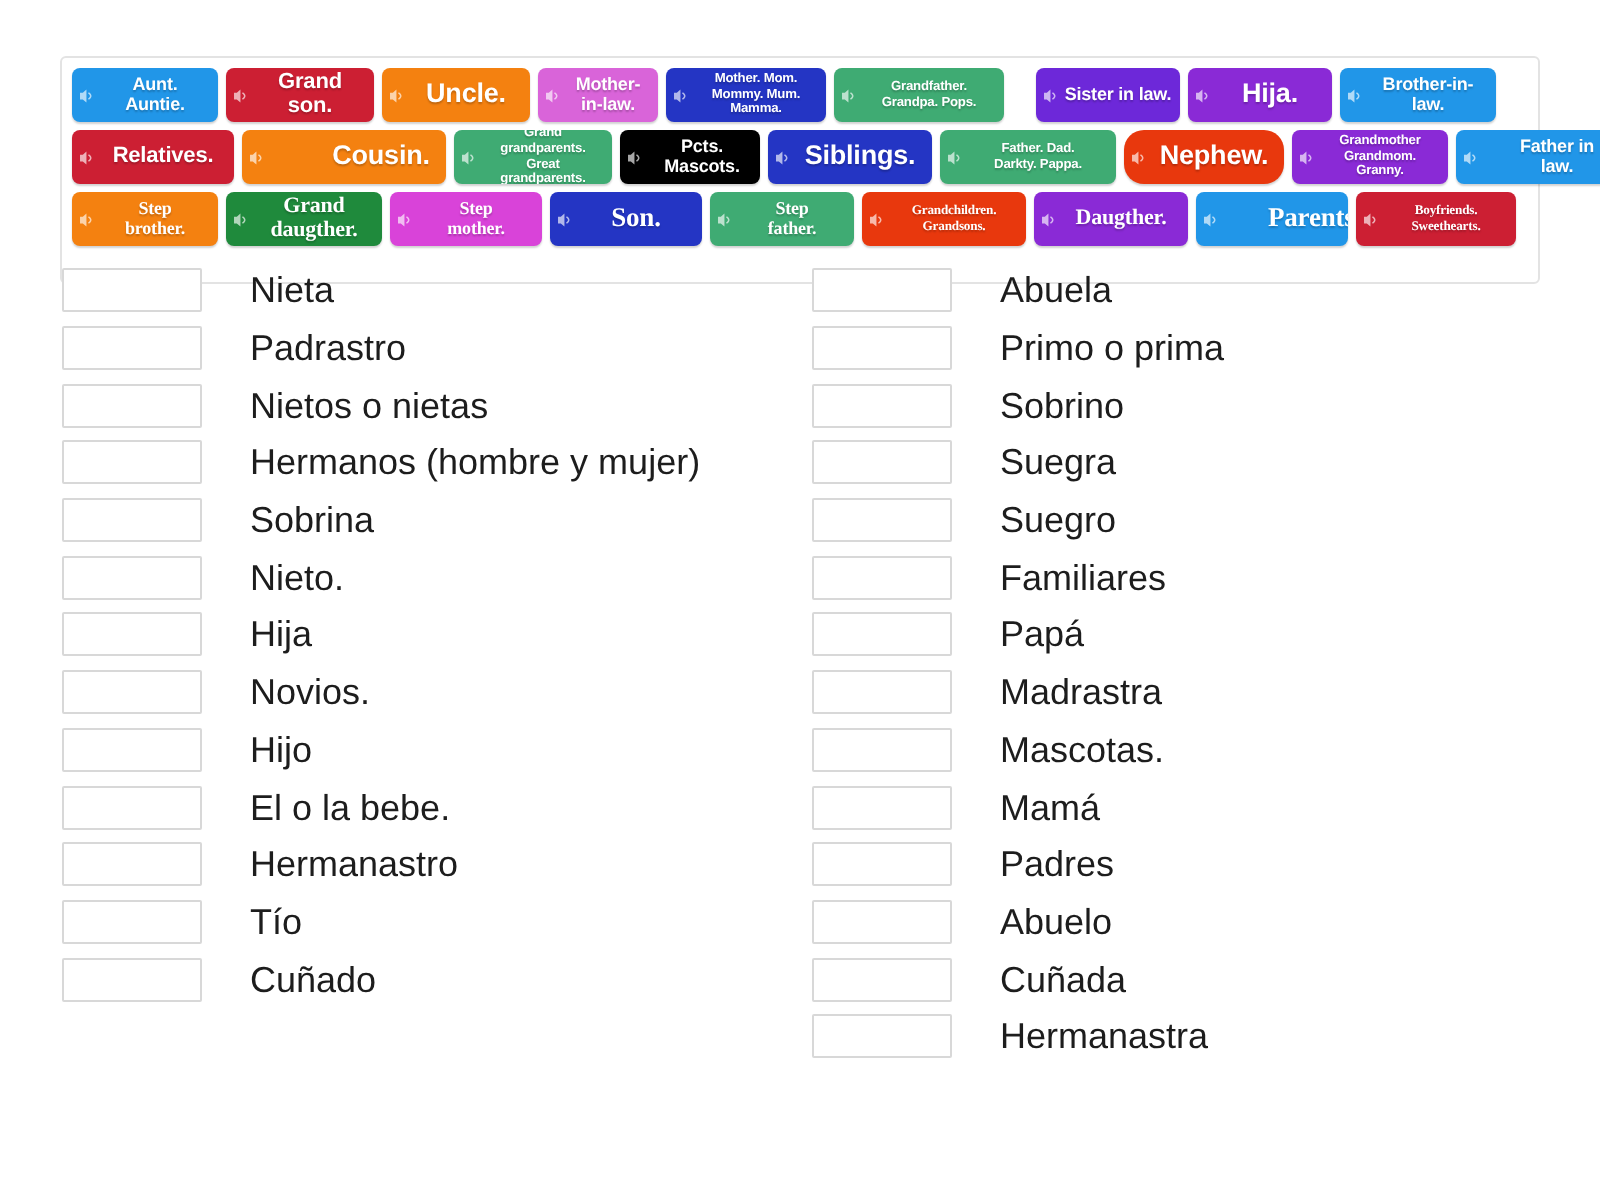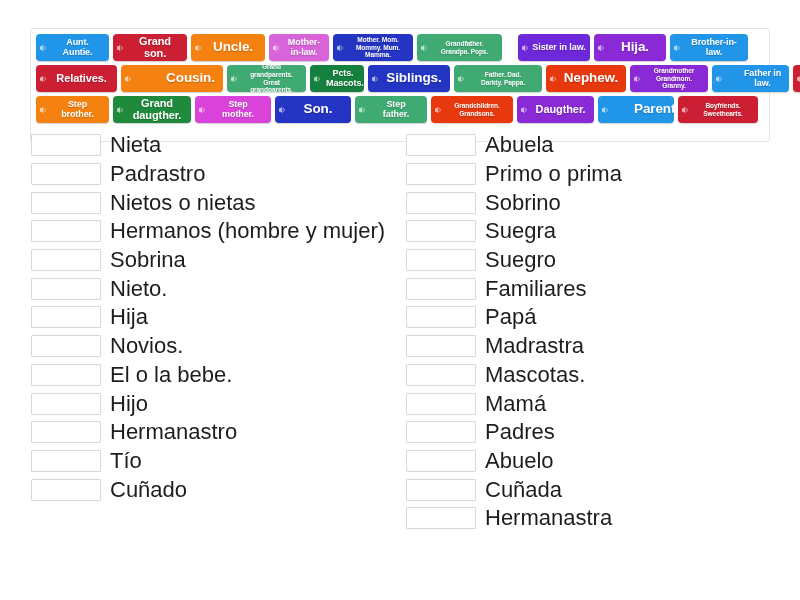--- a/index.html
+++ b/index.html
@@ -26,21 +26,21 @@
     border: 1px solid #e3e3e3;
     border-radius: 3px;
     background: #ffffff;
     padding: 5px 4px 6px 5px;
   }
   .tile-row {
     display: flex;
     gap: 4px;
     margin-bottom: 4px;
   }
-  .tile-row:last-child { margin-bottom: 12px; }
+  .tile-row:last-child { margin-bottom: 12px; font-family: Liberation Serif, serif; }
 
   .tile {
     position: relative;
     flex: 0 0 auto;
     height: 27px;
     border-radius: 4px;
     box-sizing: border-box;
     display: flex;
     align-items: center;
     justify-content: center;
@@ -100,22 +100,22 @@
   .drop-slot {
     width: 70px;
     height: 22px;
     box-sizing: border-box;
     border: 1px solid #d8d8d8;
     background: #ffffff;
     border-radius: 1px;
     flex: 0 0 auto;
   }
   .answer-text {
-    margin-left: 9px;
-    font-size: 22px;
+    margin-left: 24px;
+    font-size: 18px;
     color: #1d1d1d;
     white-space: nowrap;
     line-height: 1;
   }
 </style>
 </head>
 <body>
 
 <div id="tile-bank">
     <div class="tile-row">
@@ -228,21 +228,21 @@
         <span class="speaker">
           <svg viewBox="0 0 16 16" aria-hidden="true">
             <path fill="#ffffff" d="M7.5 2.2 4.3 5.0H1.8v6.0h2.5l3.2 2.8z"></path>
             <path fill="#ffffff" d="M9.6 4.6c1.6 1.0 2.4 2.1 2.4 3.4s-.8 2.4-2.4 3.4l-.7-1.2c1.1-.7 1.7-1.4 1.7-2.2s-.6-1.5-1.7-2.2z"></path>
           </svg>
         </span>
         <span class="tile-label sz-xs">Grand
 grandparents.
 Great grandparents.</span>
       </div>
-      <div class="tile" style="background: #15803d; width: 54px; padding-left: 16px;">
+      <div class="tile" style="background: #000000; width: 70px; padding-left: 16px;">
         <span class="speaker">
           <svg viewBox="0 0 16 16" aria-hidden="true">
             <path fill="#ffffff" d="M7.5 2.2 4.3 5.0H1.8v6.0h2.5l3.2 2.8z"></path>
             <path fill="#ffffff" d="M9.6 4.6c1.6 1.0 2.4 2.1 2.4 3.4s-.8 2.4-2.4 3.4l-.7-1.2c1.1-.7 1.7-1.4 1.7-2.2s-.6-1.5-1.7-2.2z"></path>
           </svg>
         </span>
         <span class="tile-label sz-sm">Pcts.
 Mascots.</span>
       </div>
       <div class="tile" style="background: rgb(36, 53, 196); width: 82px;">
@@ -257,21 +257,21 @@
       <div class="tile" style="background: rgb(63, 171, 115); width: 88px;">
         <span class="speaker">
           <svg viewBox="0 0 16 16" aria-hidden="true">
             <path fill="#ffffff" d="M7.5 2.2 4.3 5.0H1.8v6.0h2.5l3.2 2.8z"></path>
             <path fill="#ffffff" d="M9.6 4.6c1.6 1.0 2.4 2.1 2.4 3.4s-.8 2.4-2.4 3.4l-.7-1.2c1.1-.7 1.7-1.4 1.7-2.2s-.6-1.5-1.7-2.2z"></path>
           </svg>
         </span>
         <span class="tile-label sz-xs">Father. Dad.
 Darkty. Pappa.</span>
       </div>
-      <div class="tile" style="background: rgb(232, 56, 13); width: 80px;">
+      <div class="tile" style="background: rgb(232, 56, 13); width: 80px; border-radius: 10px;">
         <span class="speaker">
           <svg viewBox="0 0 16 16" aria-hidden="true">
             <path fill="#ffffff" d="M7.5 2.2 4.3 5.0H1.8v6.0h2.5l3.2 2.8z"></path>
             <path fill="#ffffff" d="M9.6 4.6c1.6 1.0 2.4 2.1 2.4 3.4s-.8 2.4-2.4 3.4l-.7-1.2c1.1-.7 1.7-1.4 1.7-2.2s-.6-1.5-1.7-2.2z"></path>
           </svg>
         </span>
         <span class="tile-label sz-lg">Nephew.</span>
       </div>
       <div class="tile" style="background: rgb(138, 42, 214); width: 78px;">
         <span class="speaker">
@@ -422,25 +422,25 @@
       <div class="answer-row">
         <div class="drop-slot"></div>
         <div class="answer-text">Hija</div>
       </div>
       <div class="answer-row">
         <div class="drop-slot"></div>
         <div class="answer-text">Novios.</div>
       </div>
       <div class="answer-row">
         <div class="drop-slot"></div>
+        <div class="answer-text">Hijo</div>
+      </div>
+      <div class="answer-row">
+        <div class="drop-slot"></div>
         <div class="answer-text">El o la bebe.</div>
-      </div>
-      <div class="answer-row">
-        <div class="drop-slot"></div>
-        <div class="answer-text">Hijo</div>
       </div>
       <div class="answer-row">
         <div class="drop-slot"></div>
         <div class="answer-text">Hermanastro</div>
       </div>
       <div class="answer-row">
         <div class="drop-slot"></div>
         <div class="answer-text">Tío</div>
       </div>
       <div class="answer-row">

